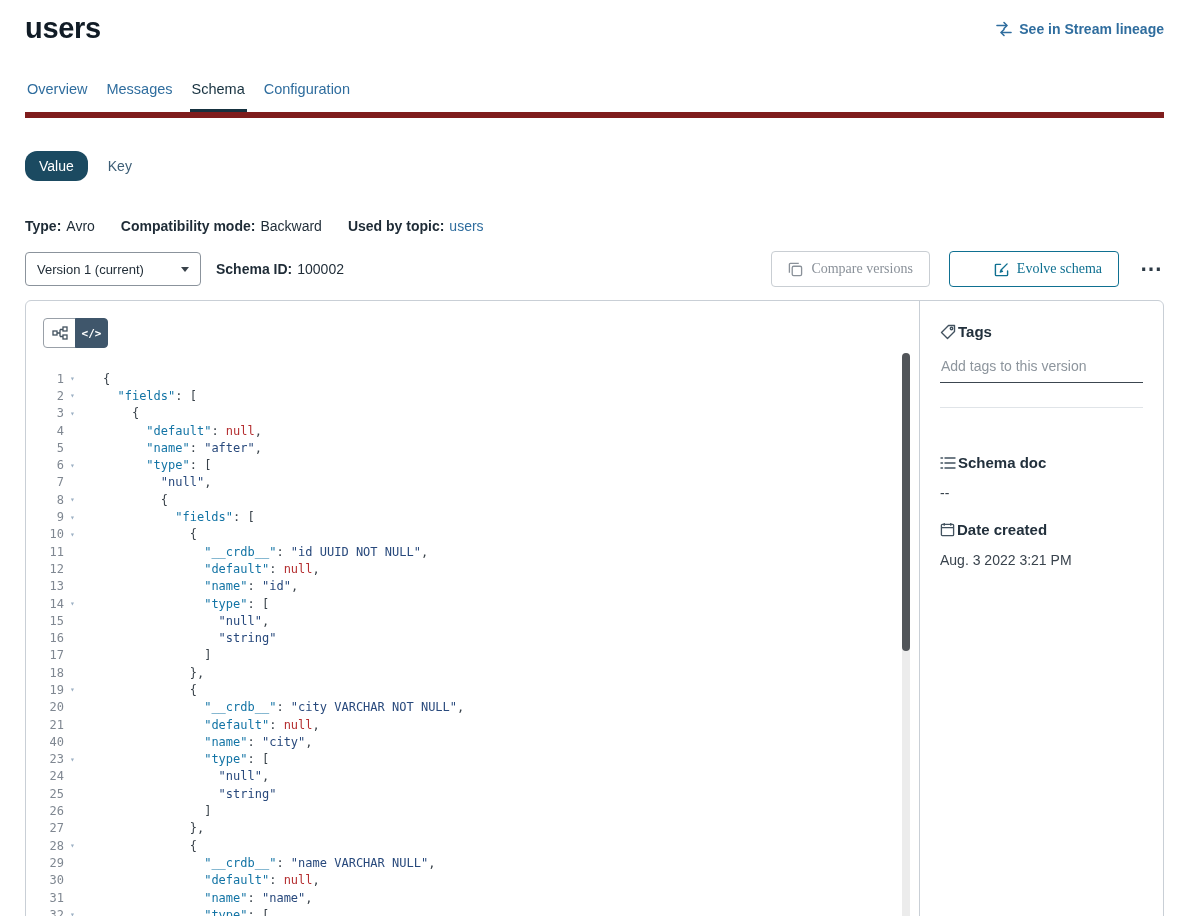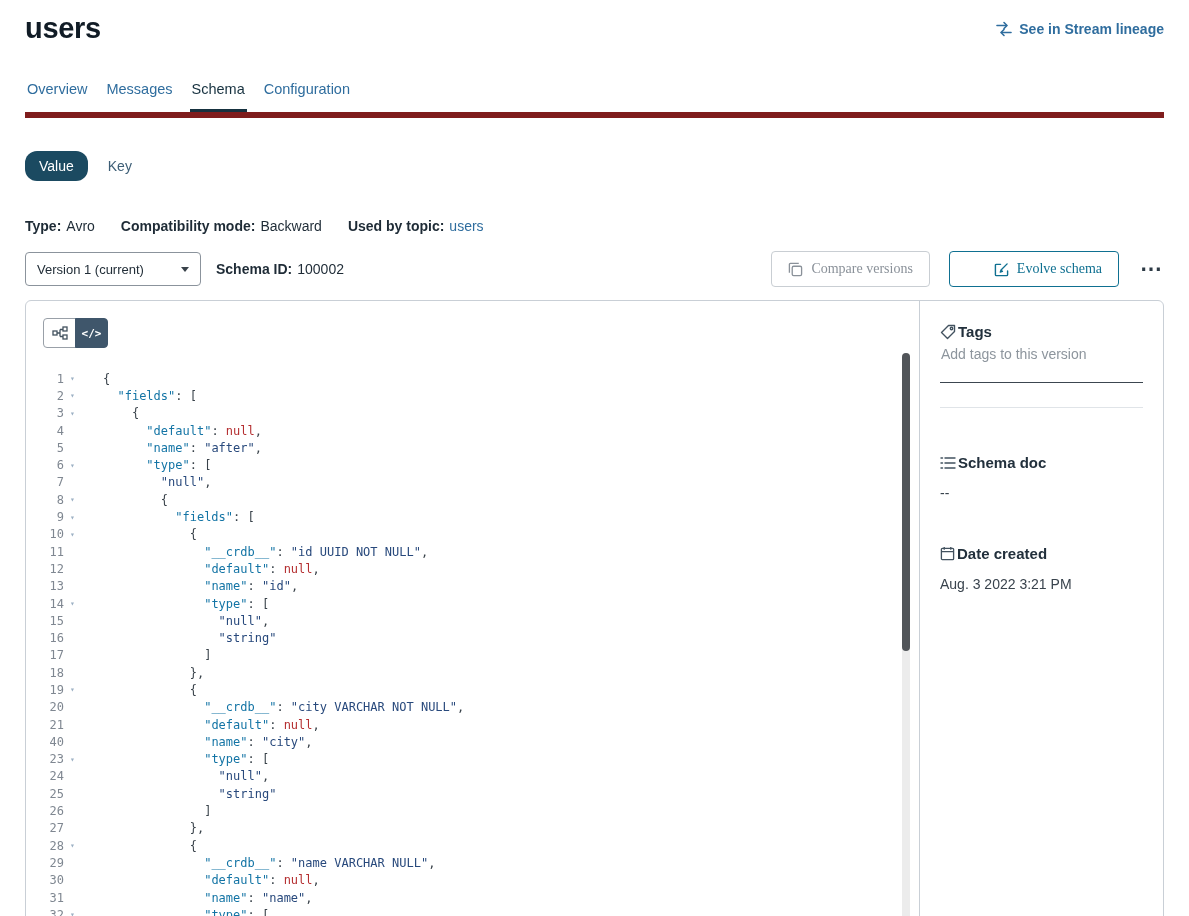--- a/index.html
+++ b/index.html
@@ -69,26 +69,26 @@
   .tk-s{color:var(--string-navy);}
   .tk-x{color:var(--null-red);}
   .tk-p{color:#39424a;}
 
   .scrollbar{position:absolute;top:52px;bottom:0;right:9px;width:8px;background:#ececec;border-radius:4px;}
   .scroll-thumb{position:absolute;top:0;left:0;width:8px;height:298px;background:#515559;border-radius:4px;}
 
   .side-col{width:243px;flex:none;padding:22px 20px 0;}
   .side-header{display:flex;align-items:center;gap:2px;font-size:15px;font-weight:700;color:#22303c;}
   .side-header .icon{color:#42525f;display:inline-flex;}
-  .tags-input{width:100%;border:none;border-bottom:1px solid #3c4650;outline:none;margin-top:4px;
-    padding:2px 1px 20px;font-size:14px;font-family:inherit;color:#222;background:transparent;}
+  .tags-input{width:100%;border:none;border-bottom:1px solid #3c4650;outline:none;margin-top:16px;
+    padding:2px 1px 8px;font-size:14px;font-family:inherit;color:#222;background:transparent;}
   .tags-input::placeholder{color:#8d959d;}
   .side-divider{border-top:1px solid #e0e4e8;margin-top:24px;}
   .section-doc{margin-top:46px;}
-  .section-date{margin-top:44px;}
+  .section-date{margin-top:20px;}
   .side-value{margin-top:14px;font-size:14px;color:#39434d;}
   .icon{display:inline-flex;}
 </style>
 </head>
 <body>
 
 <div class="page">
 
   <header class="top-row">
     <h1 class="page-title">users</h1>

